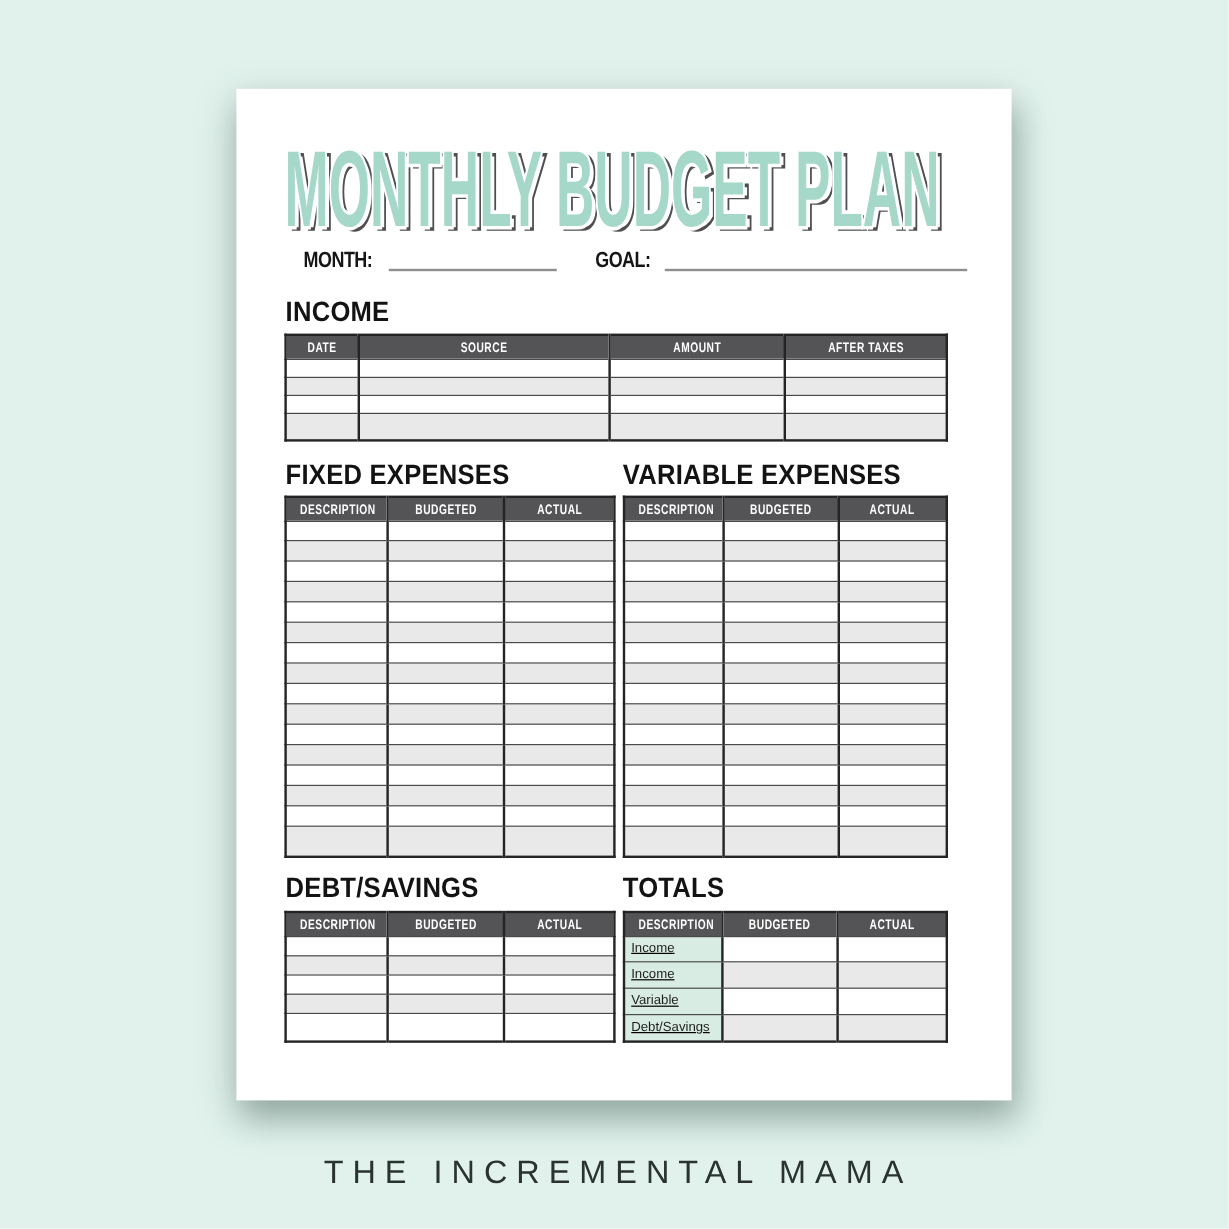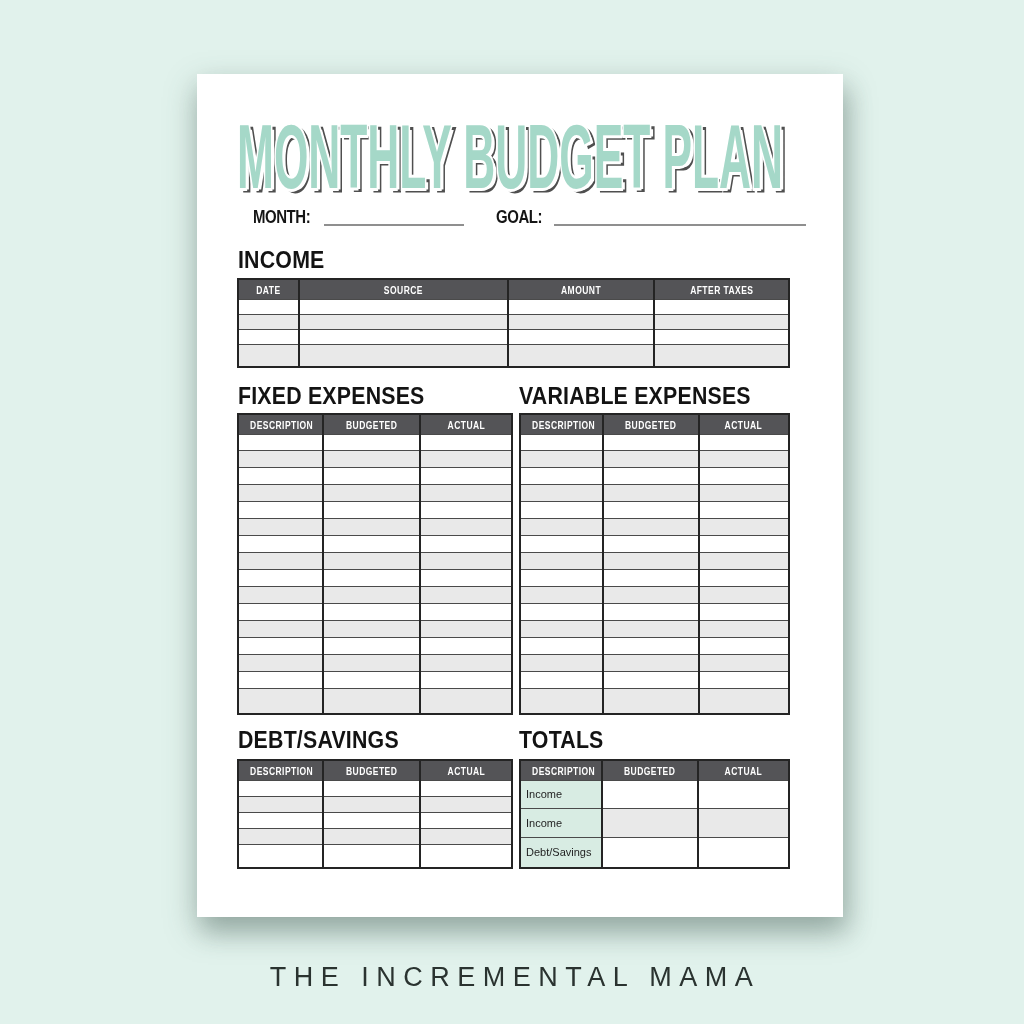--- a/index.html
+++ b/index.html
@@ -57,20 +57,21 @@
   .tbl { position:absolute; }
   .income-tbl   { left:40px;  top:204px; width:553px; height:90px;  }
   .fixed-tbl    { left:40px;  top:339px; width:276px; height:302px; }
   .variable-tbl { left:322px; top:339px; width:271px; height:302px; }
   .debt-tbl     { left:40px;  top:685px; width:276px; height:110px; }
   .totals-tbl   { left:322px; top:685px; width:271px; height:110px; }
 
   table.grid {
     width:100%; height:100%; border-collapse:collapse; table-layout:fixed;
     border:2px solid var(--border, #242424);
+    text-decoration:underline;
   }
   .grid th {
     background: var(--header-bg, #545457); height:20px; padding:0;
     border-left:2px solid var(--border, #242424); text-align:center; vertical-align:middle;
     overflow:hidden; white-space:nowrap;
   }
   .grid th:first-child { border-left:none; }
   .hspan {
     display:inline-block; transform:scaleX(0.74); transform-origin:center;
     color: var(--header-text, #ffffff); font-weight:bold; font-size:11.5px;
@@ -428,20 +429,25 @@
               <td class="label-cell">Income</td>
               <td></td>
               <td></td>
             </tr>
             <tr>
               <td class="label-cell">Income</td>
               <td></td>
               <td></td>
             </tr>
             <tr>
+              <td class="label-cell">Variable</td>
+              <td></td>
+              <td></td>
+            </tr>
+            <tr>
               <td class="label-cell">Debt/Savings</td>
               <td></td>
               <td></td>
             </tr>
           </tbody>
         </table>
     </div>
 
   </div>
 

